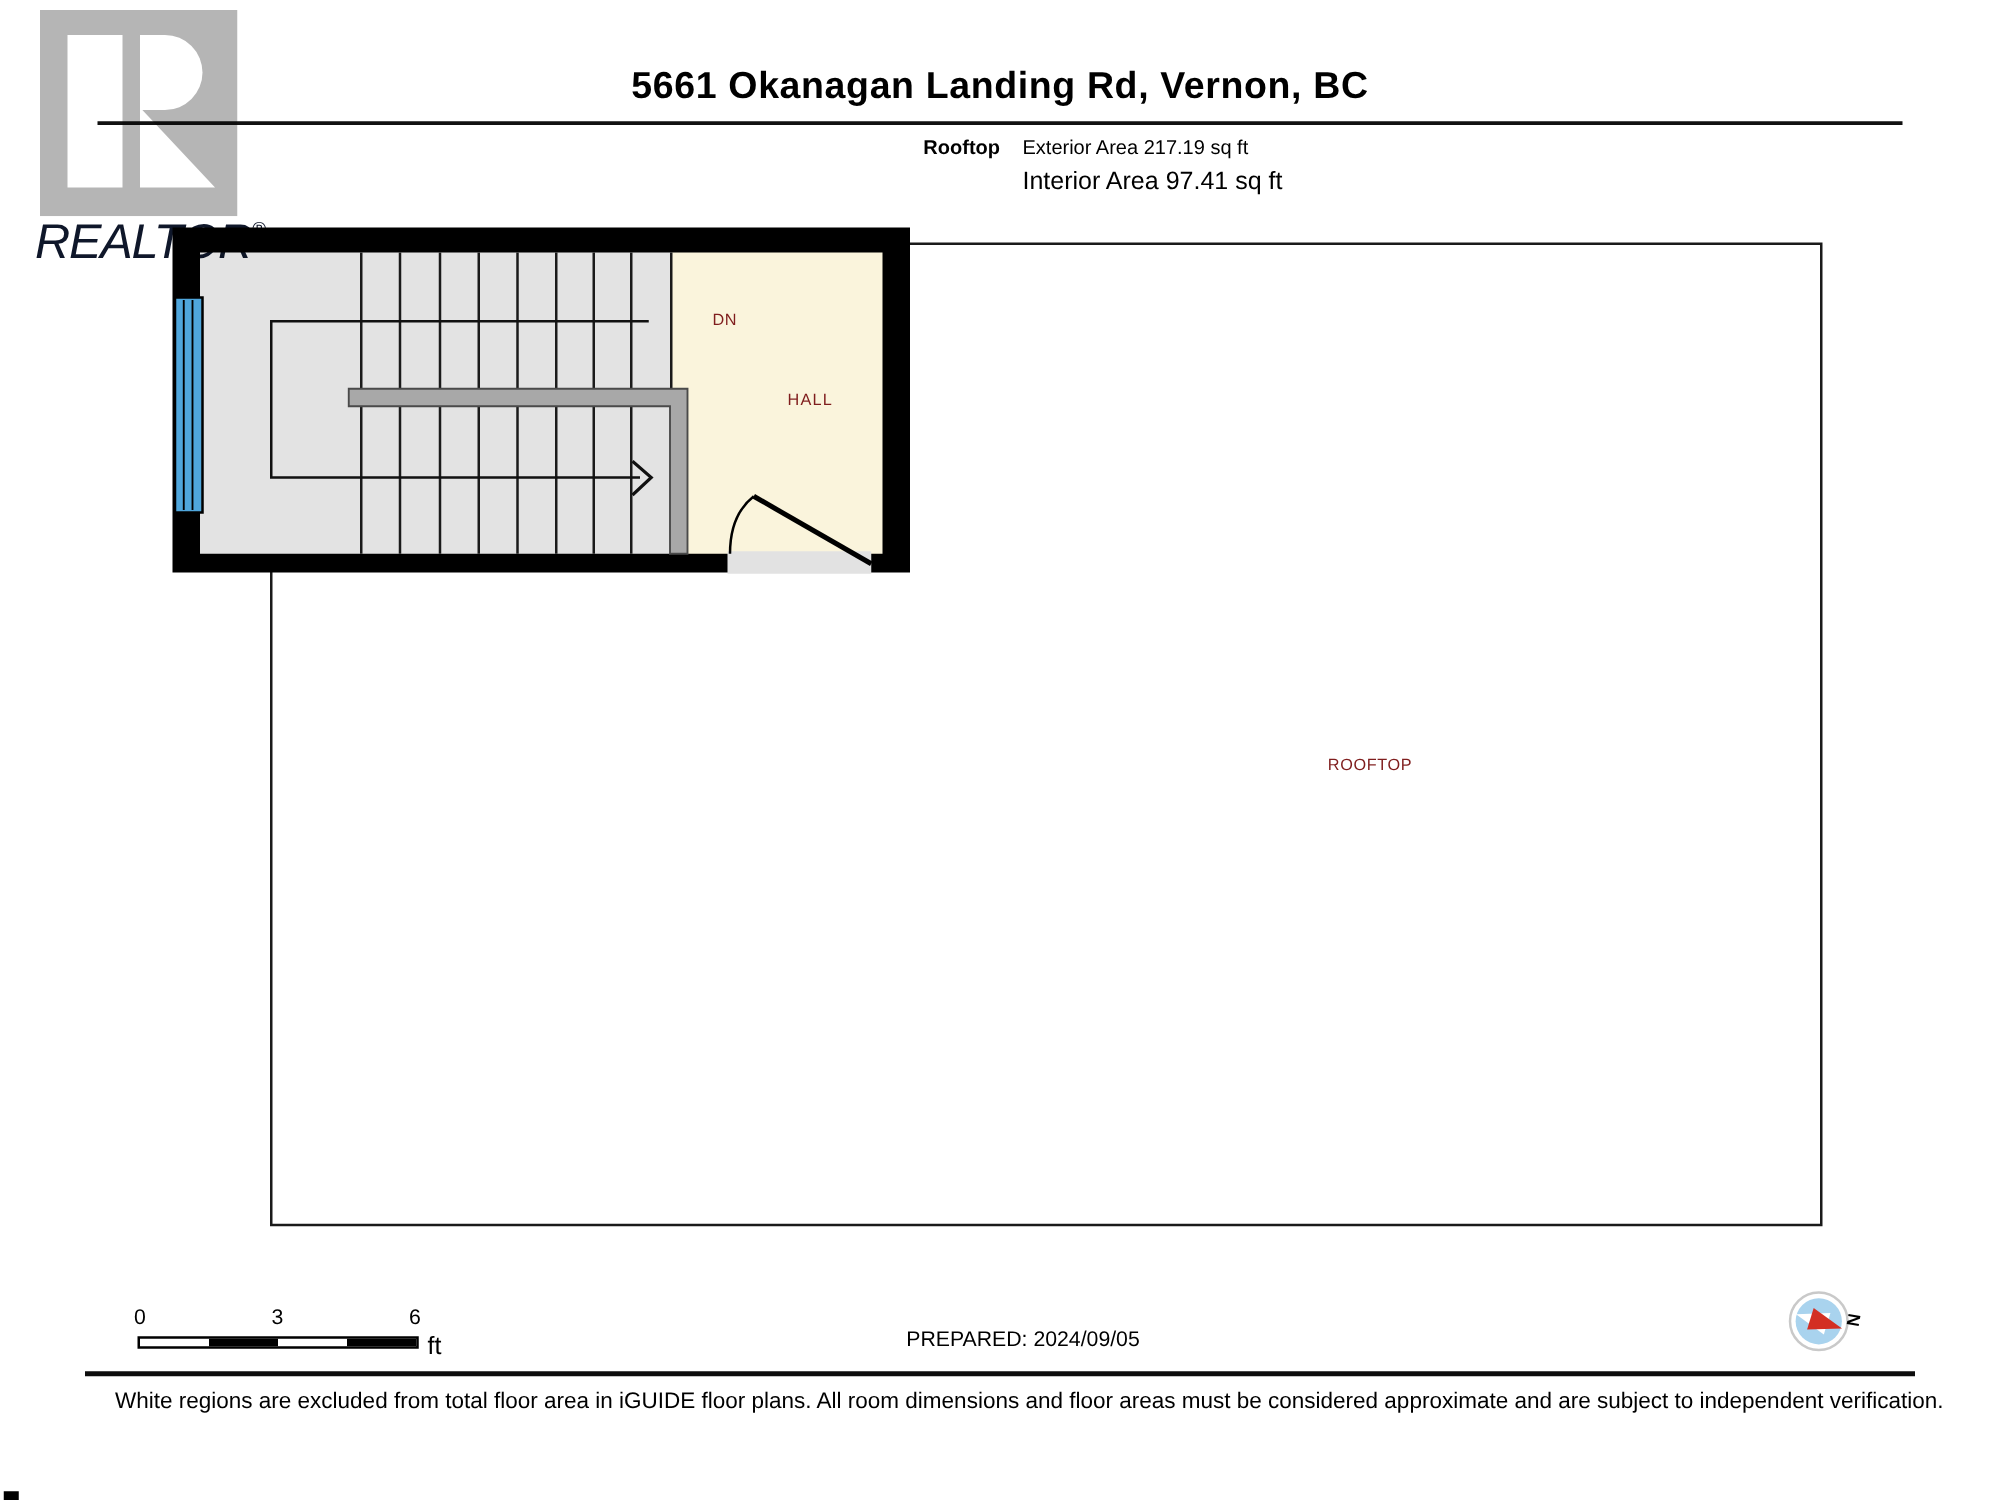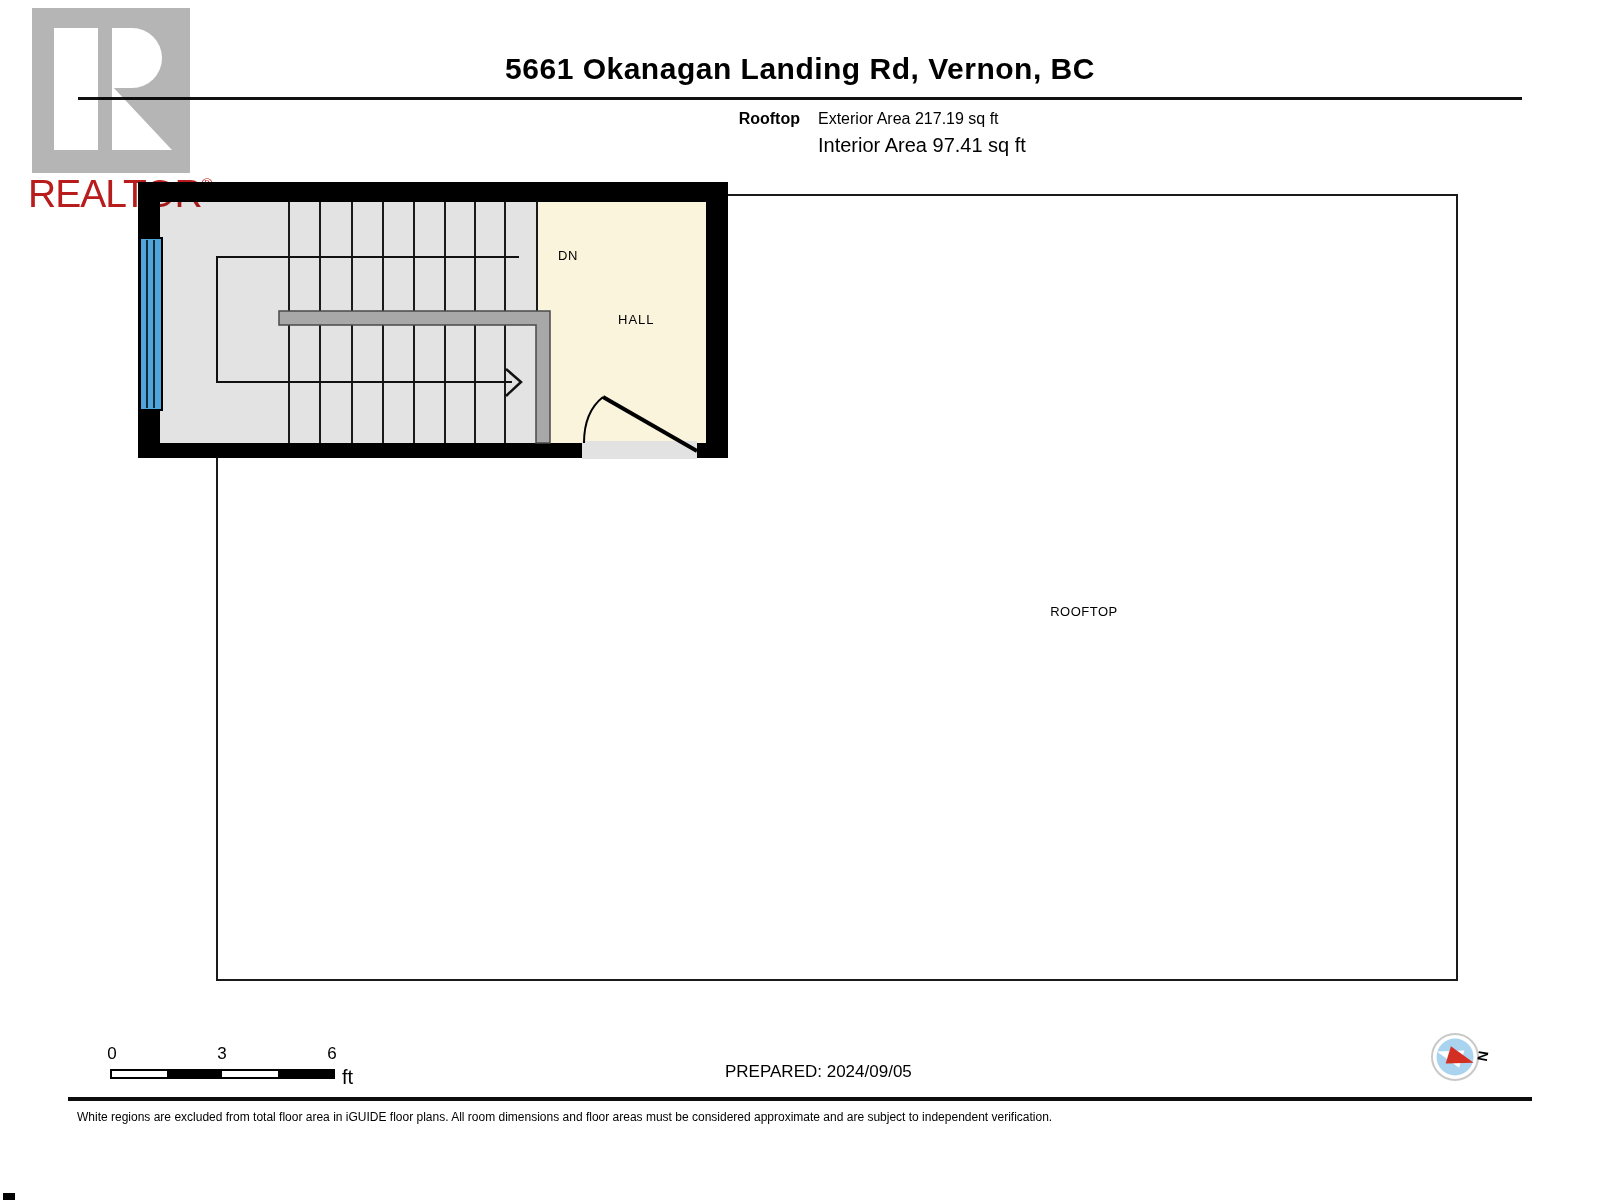--- a/index.html
+++ b/index.html
@@ -10,43 +10,43 @@
   .title{left:0;top:52;width:1600px;top:52px;text-align:center;
          font-size:30px;font-weight:700;letter-spacing:.5px;}
   .title-underline{left:78px;top:97px;width:1444px;height:3px;background:#111;}
   .floor-label{left:680px;top:110px;width:120px;text-align:right;
                font-size:16px;font-weight:700;}
   .area-line-1{left:818px;top:110px;font-size:16px;}
   .area-line-2{left:818px;top:134px;font-size:20px;}
   
   .wm-logo{left:32px;top:8px;mix-blend-mode:multiply;}
   .wm-text{left:28px;top:172px;font-size:39px;letter-spacing:-1px;
-           color:#b91c1c;mix-blend-mode:multiply;z-index:6;white-space:nowrap;}
+           color:#0f172a;mix-blend-mode:multiply;z-index:6;white-space:nowrap;font-style:italic;}
   .wm-text sup{font-size:15px;vertical-align:18px;letter-spacing:0;}
   
   .plan-svg{left:0;top:0;z-index:1;}
   
-  .lbl{z-index:3;color:#000000;}
+  .lbl{z-index:3;color:#7f1d1d;margin-left:12px;}
   .lbl-dn{left:558px;top:248px;font-size:13px;letter-spacing:.5px;}
   .lbl-hall{left:618px;top:312px;font-size:13px;letter-spacing:1px;}
   .lbl-rooftop{left:1038px;top:604px;width:92px;text-align:center;
                font-size:13px;letter-spacing:.5px;}
   
   .tick{font-size:17px;top:1044px;width:20px;text-align:center;}
   .tick0{left:102px;} .tick3{left:212px;} .tick6{left:322px;}
   .scale-bar{left:110px;top:1069px;width:225px;height:10px;
     border:2px solid #000;box-sizing:border-box;
     background:linear-gradient(to right,#fff 0 25%,#000 25% 50%,#fff 50% 75%,#000 75% 100%);}
   .scale-unit{left:342px;top:1066px;font-size:20px;}
   
   .prepared{left:725px;top:1062px;font-size:17px;text-align:center;}
   .compass-n{left:1478px;top:1048px;font-size:14px;font-weight:700;
              transform:rotate(100deg);z-index:3;}
   .footer-line{left:68px;top:1097px;width:1464px;height:4px;background:#0d0d0d;}
-  .disclaimer{left:77px;top:1110px;font-size:12px;}
+  .disclaimer{left:92px;top:1110px;font-size:18px;}
   .corner-speck{left:3px;top:1193px;width:12px;height:7px;background:#000;}
 </style>
 </head>
 <body>
 
 <div class="abs title">5661 Okanagan Landing Rd, Vernon, BC</div>
 <div class="abs title-underline"></div>
 <div class="abs floor-label">Rooftop</div>
 <div class="abs area-line-1">Exterior Area 217.19 sq ft</div>
 <div class="abs area-line-2">Interior Area 97.41 sq ft</div>

